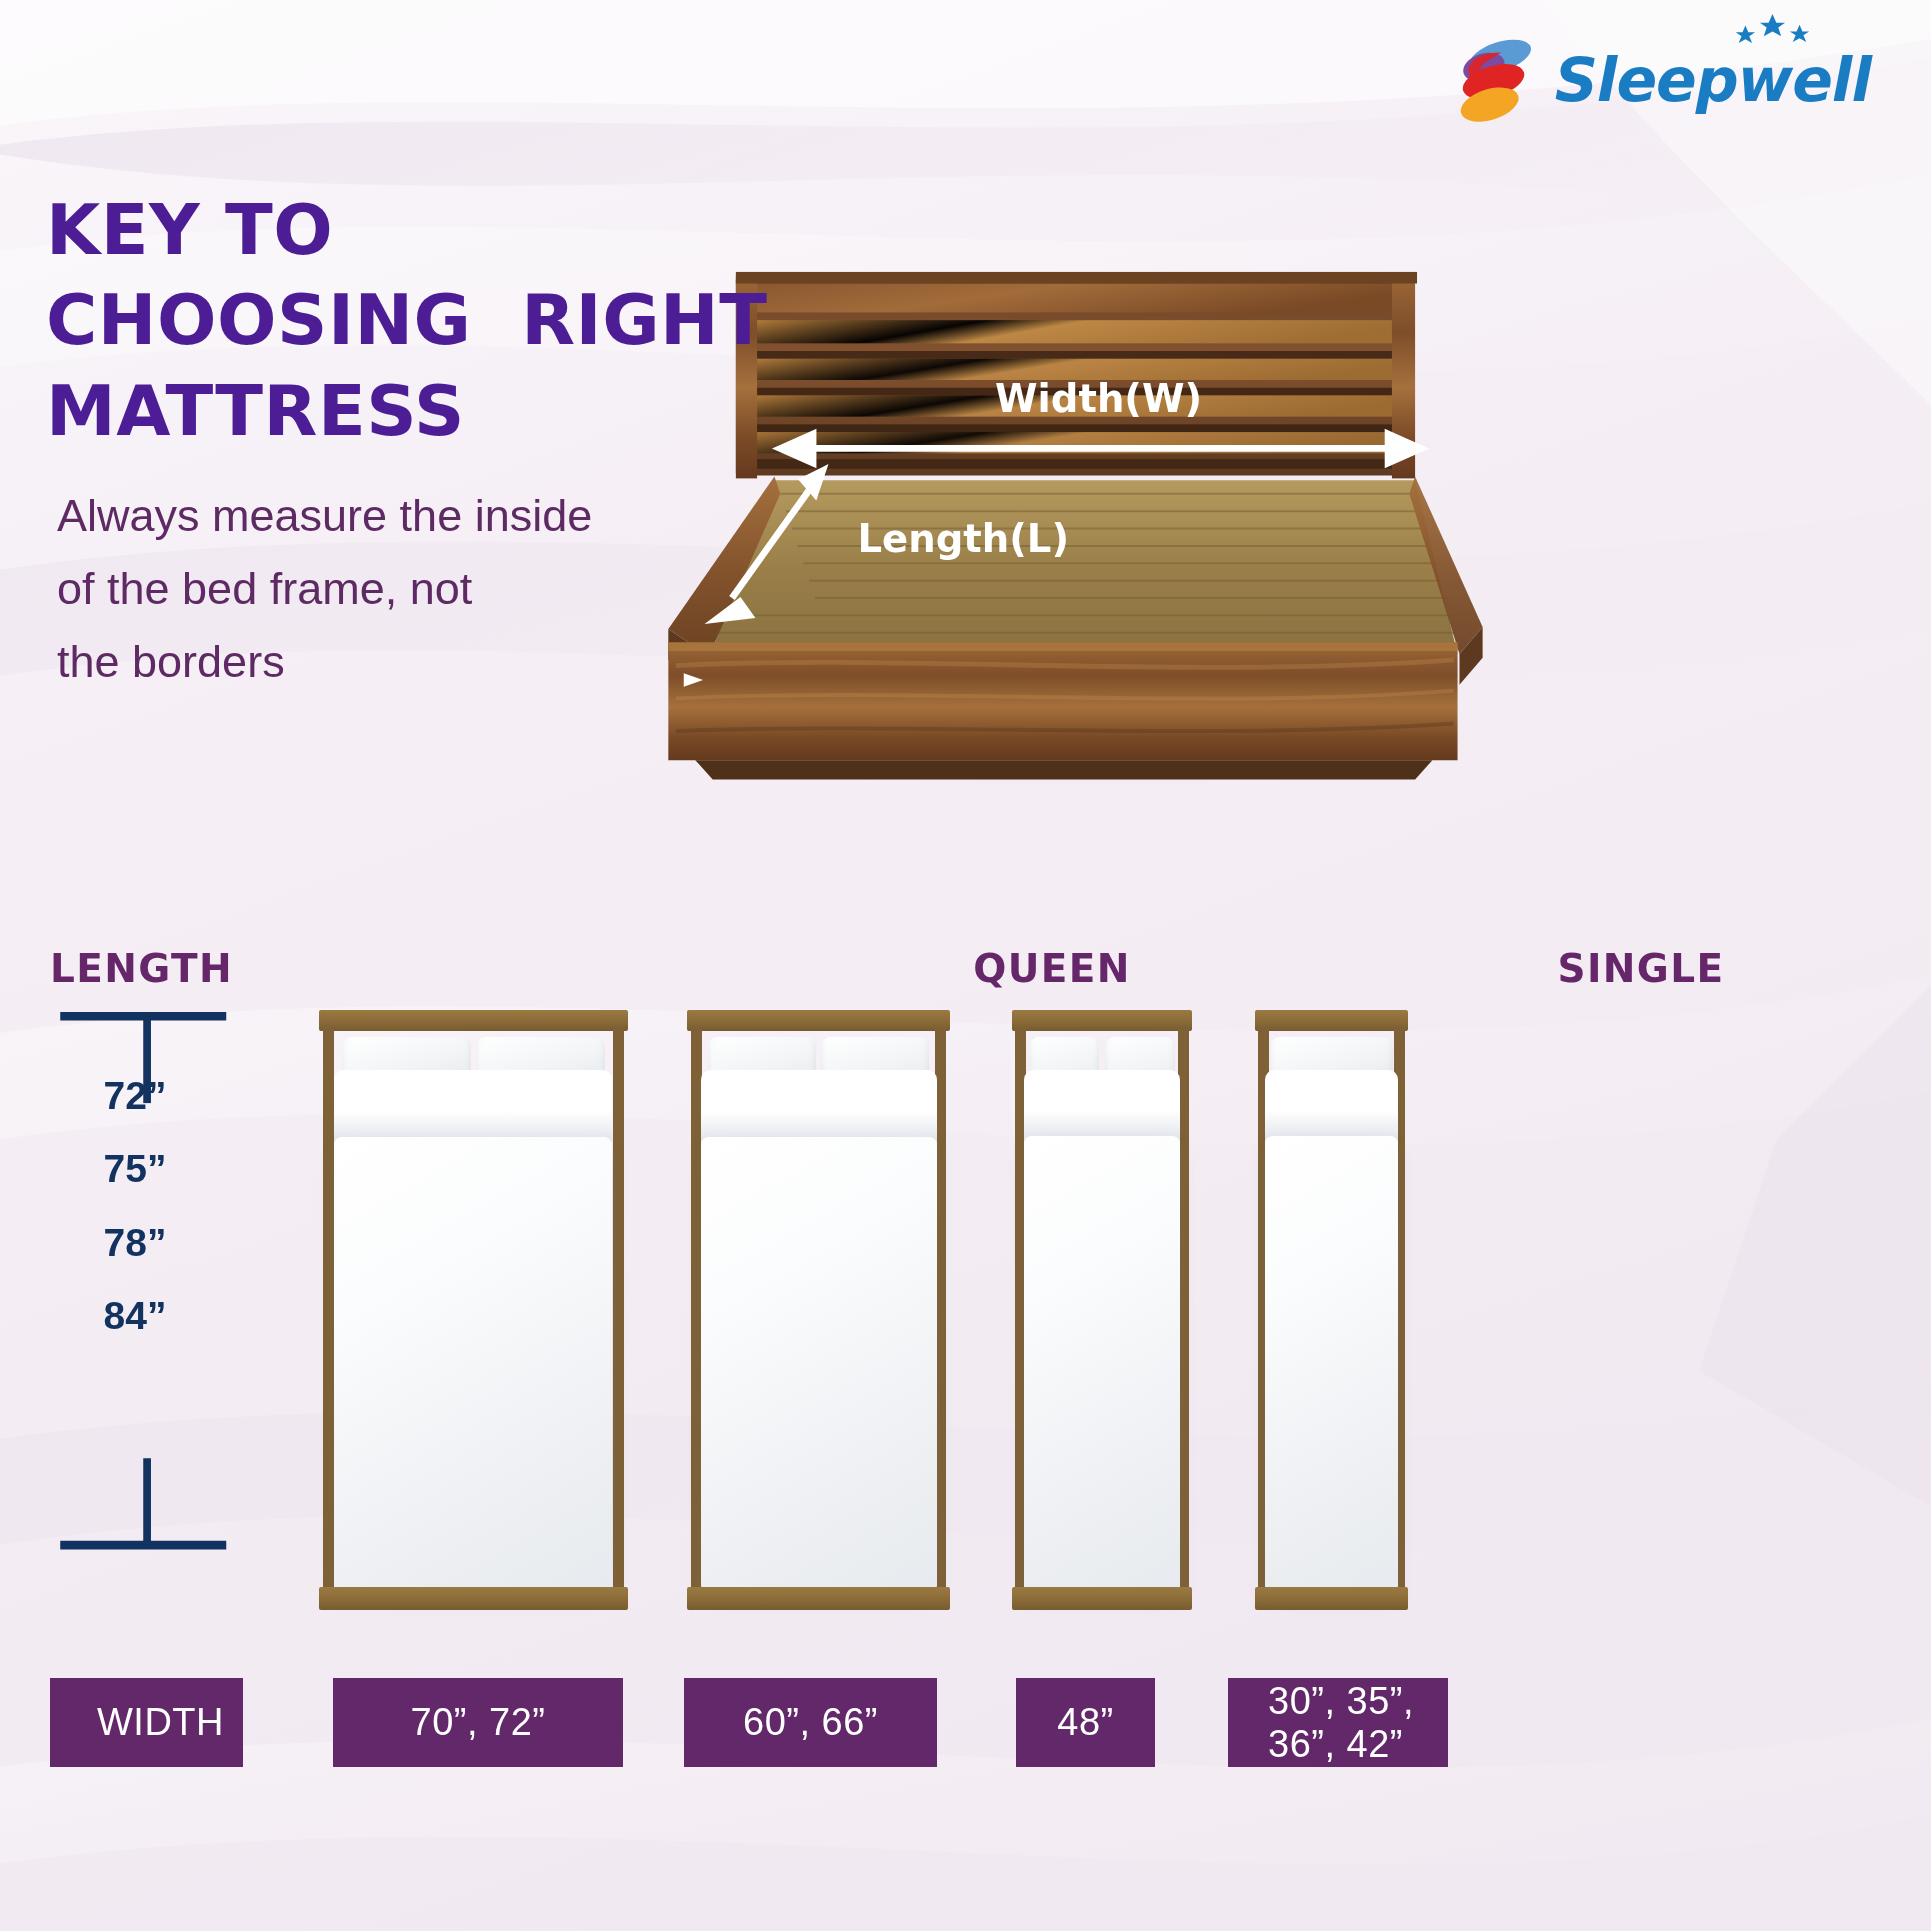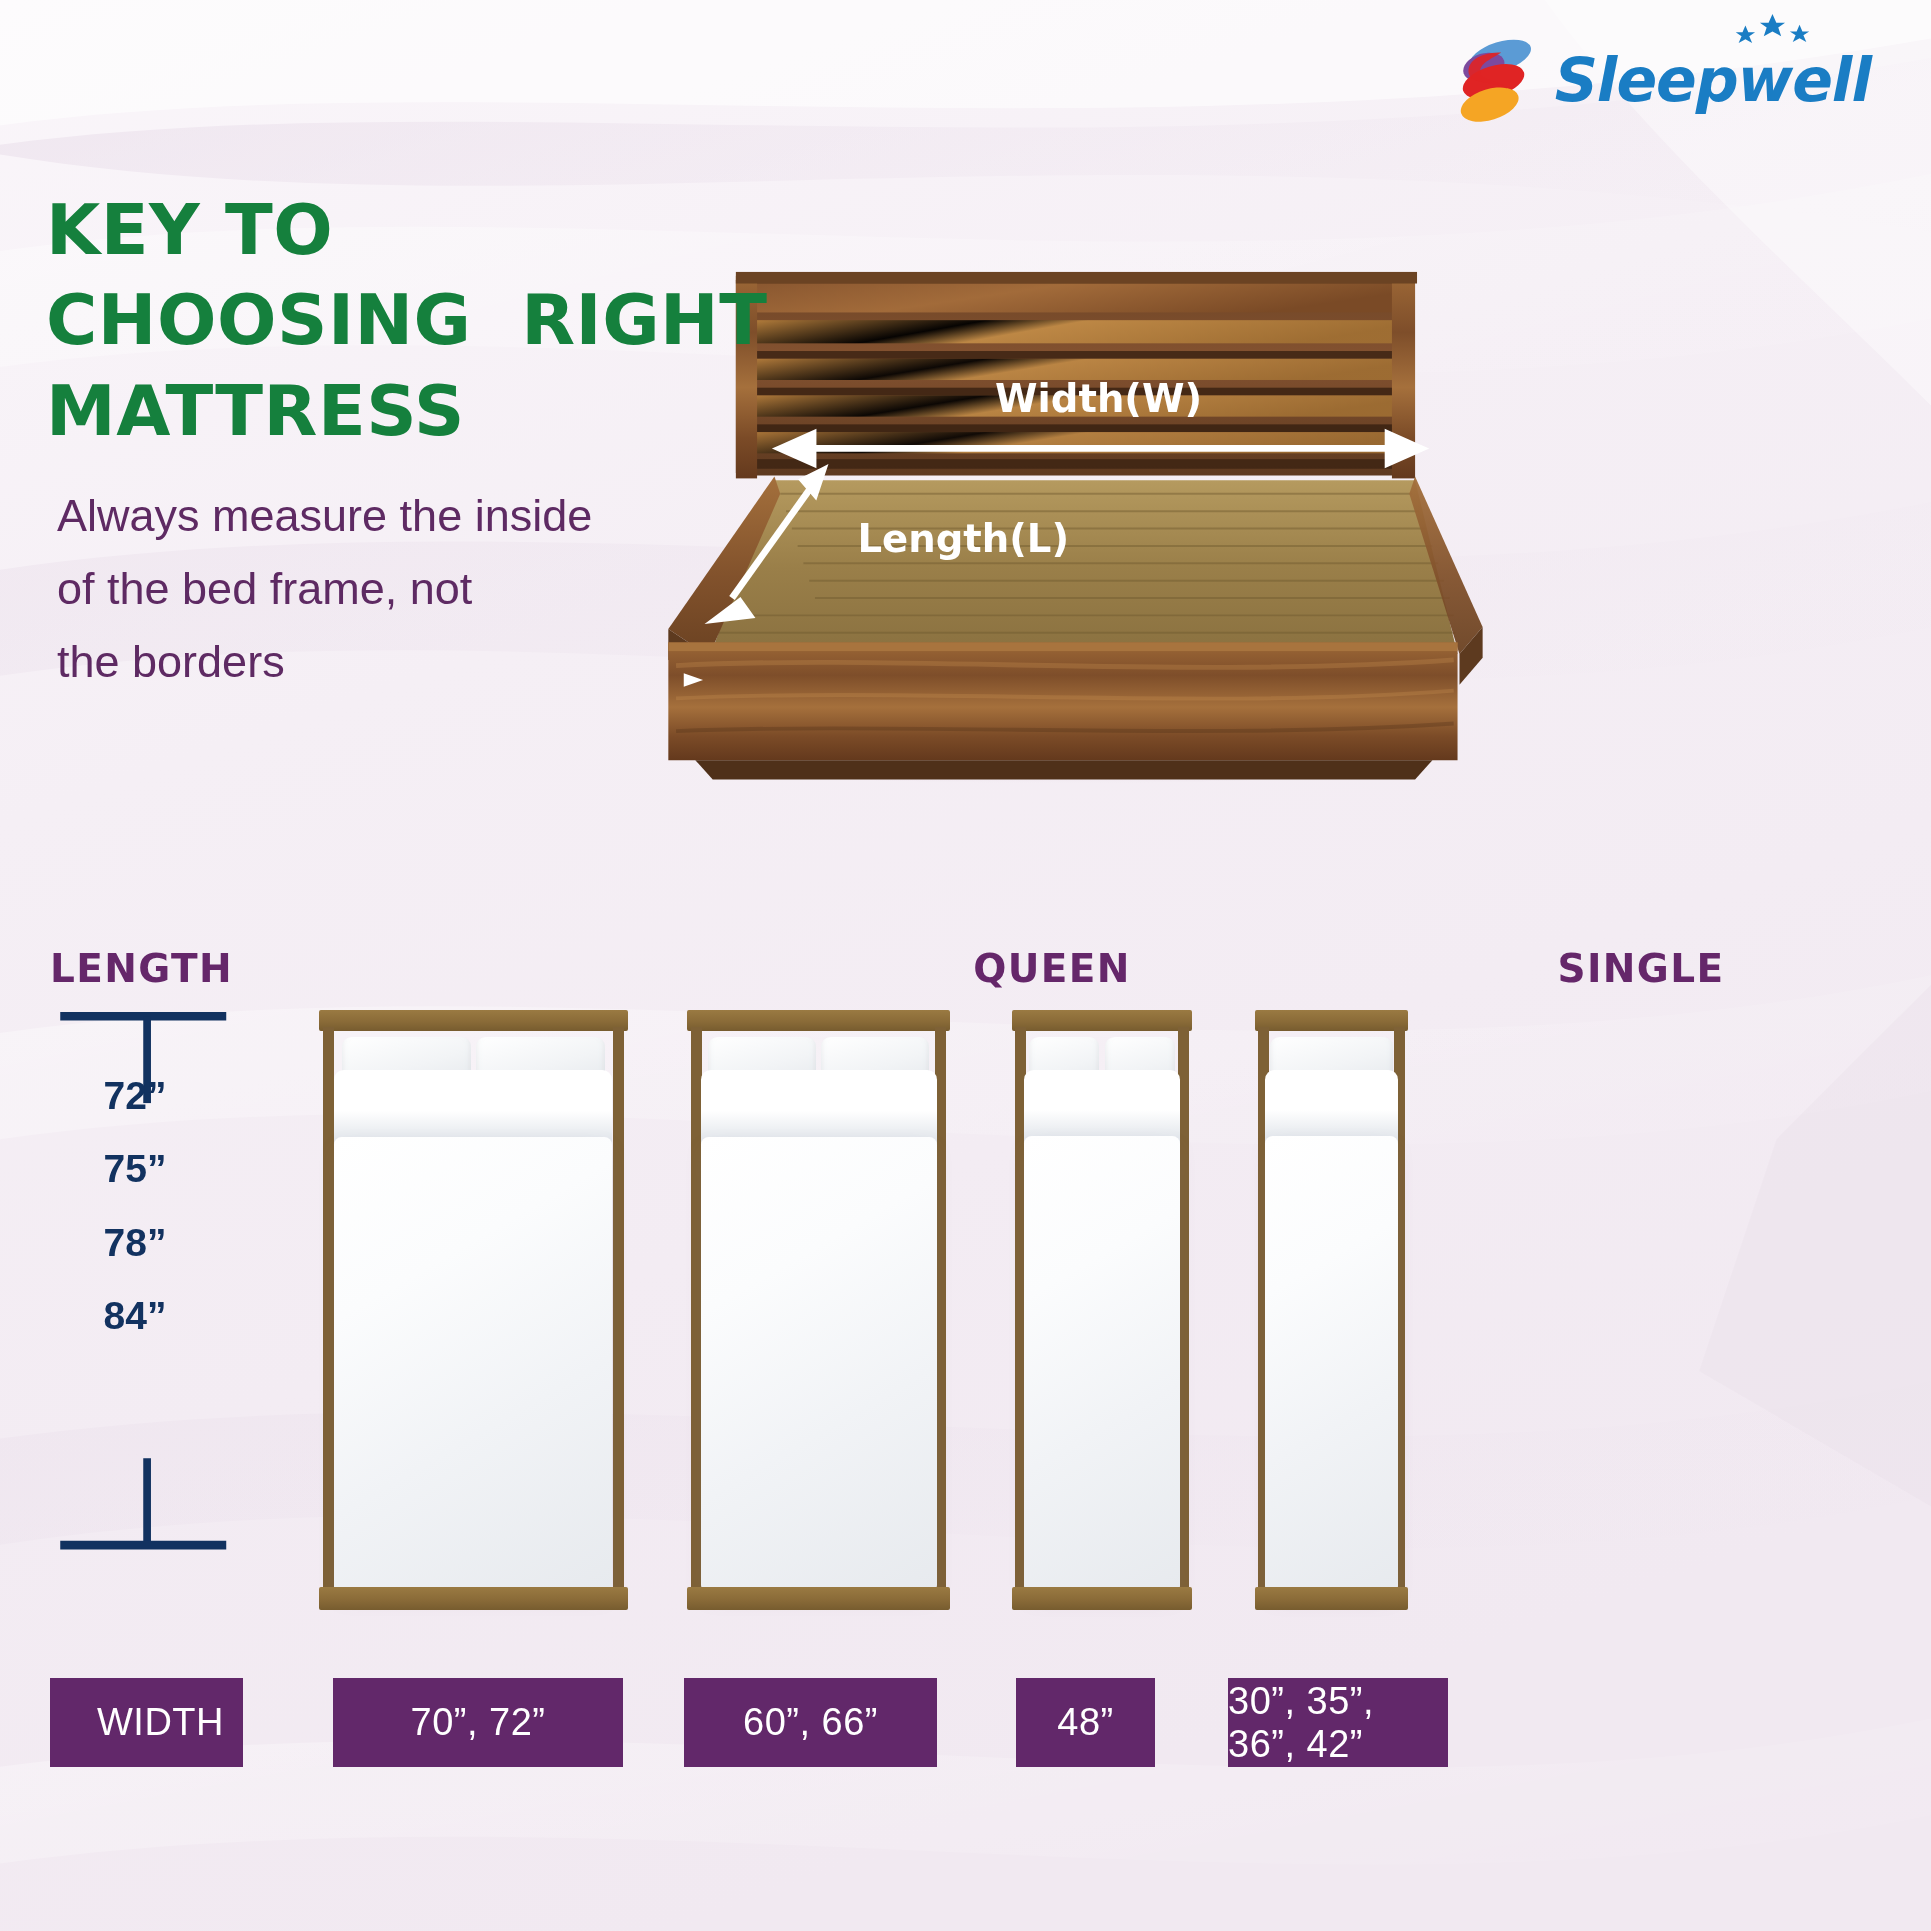--- a/index.html
+++ b/index.html
@@ -24,21 +24,21 @@
     font-family:"DejaVu Sans", sans-serif;
     font-style:italic; font-weight:bold;
     font-size:60px; letter-spacing:-1px;
     color:#1a7dc4; position:relative; line-height:1;
   }
   #logo-stars { position:absolute; top:-21px; right:56px; width:87px; height:33px; }
 
   
   #headline {
     position:absolute; left:46px; top:185px; z-index:20;
-    color:#15803d;
+    color:#4c1d95;
     font-family:"DejaVu Sans", sans-serif;
     font-weight:bold; font-size:70px; line-height:1.29;
     letter-spacing:0.5px;
   }
   #headline .hl-line { display:block; white-space:pre; }
 
   #subhead {
     position:absolute; left:44px; top:480px; z-index:20;
     color:#5e2a63; font-size:45px; line-height:1.62;
     font-family:"Liberation Sans", sans-serif;
@@ -347,15 +347,15 @@
   </div>
 
   <div class="val-box" style="left:50px;width:193px;padding-left:28px;">WIDTH</div>
 
   <div class="val-box" style="left:333px;width:290px;">70”, 72”</div>
 
   <div class="val-box" style="left:684px;width:253px;text-align:center;">60”, 66”</div>
 
   <div class="val-box" style="left:1016px;width:139px;">48”</div>
 
-  <div class="val-box" style="left:1228px;width:220px;">30”, 35”, 36”, 42”</div>
+  <div class="val-box" style="left:1228px;width:220px;padding-left:40px;">30”, 35”, 36”, 42”</div>
 </div>
 
 
 </body></html>

